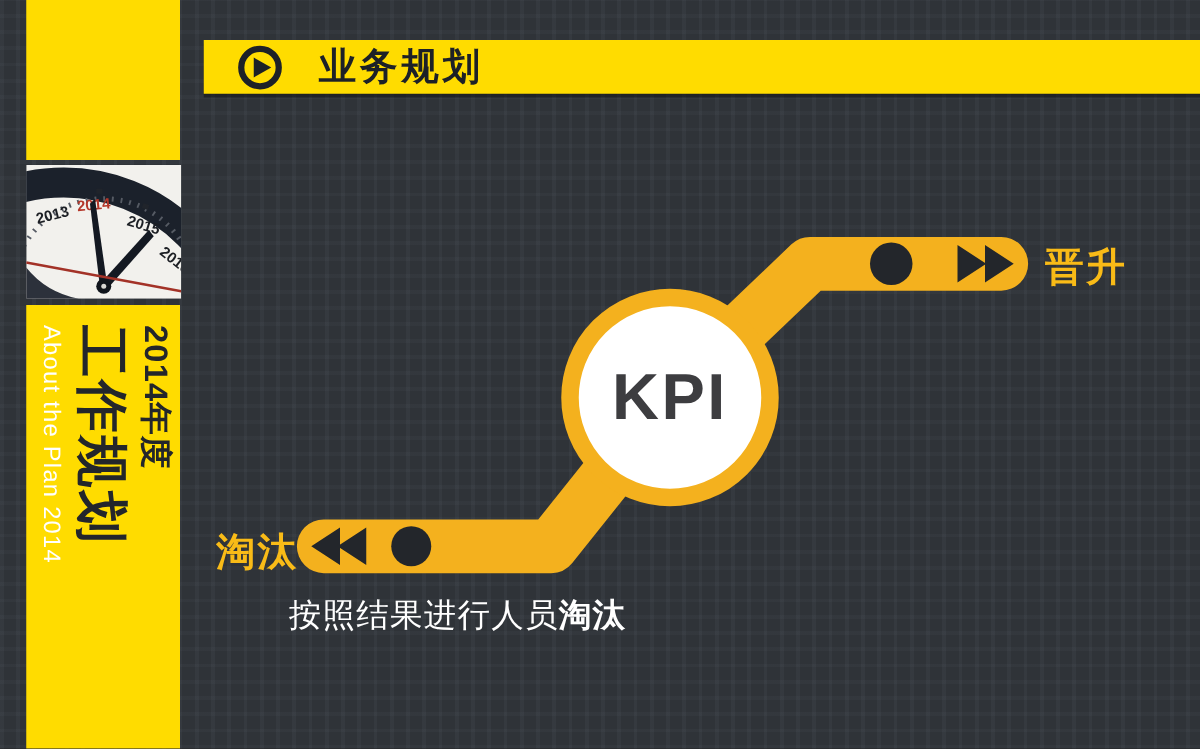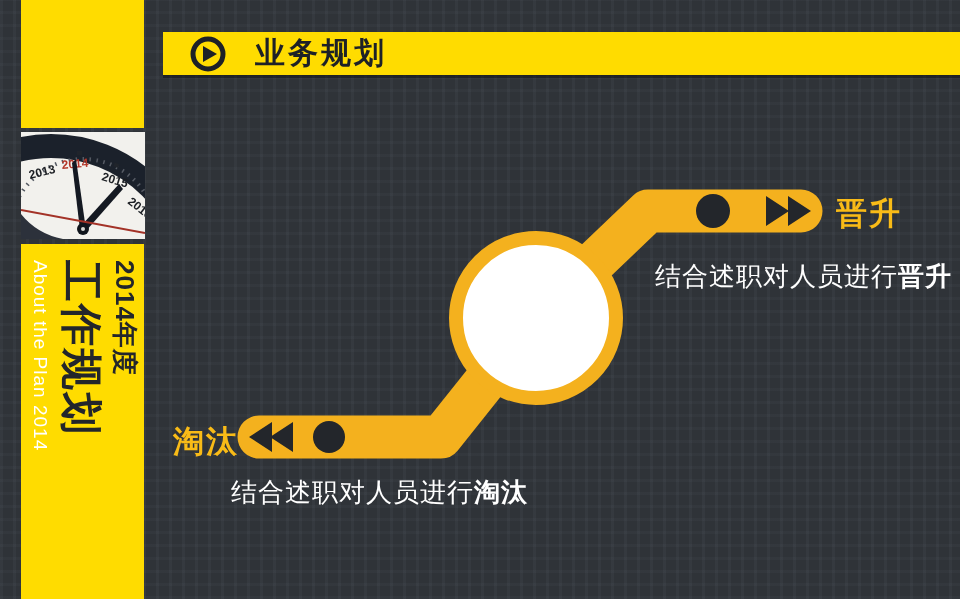--- a/index.html
+++ b/index.html
@@ -94,21 +94,21 @@
 
   <svg class="diagram-svg" viewBox="0 0 960 599">
     <path d="M 801 211 L 648 211 L 536 318 L 441 437 L 259 437" fill="none" stroke="#F4B11E" stroke-width="43" stroke-linecap="round" stroke-linejoin="round"></path>
     <circle cx="536" cy="318" r="80" fill="#ffffff" stroke="#F4B11E" stroke-width="14"></circle>
     <circle cx="713" cy="211" r="17" fill="#23262b"></circle>
     <path d="M 766 196 L 766 226 L 789 211 Z M 788 196 L 788 226 L 811 211 Z" fill="#23262b"></path>
     <circle cx="329" cy="437" r="16" fill="#23262b"></circle>
     <path d="M 293 422 L 293 452 L 270 437 Z M 272 422 L 272 452 L 249 437 Z" fill="#23262b"></path>
   </svg>
 
+  <div class="kpi-label">KPI</div>
 
   <div class="node-label label-promo">晋升</div>
   <div class="node-label label-elim">淘汰</div>
 
-  <div class="desc desc-promo"><span>结合述职对人员进行</span><b>晋升</b></div>
 
-  <div class="desc desc-elim"><span>结合述职对人员进行</span><b>淘汰</b></div>
+  <div class="desc desc-elim"><span>按照结果进行人员</span><b>淘汰</b></div>
 
 </div>
 
 </body></html>

